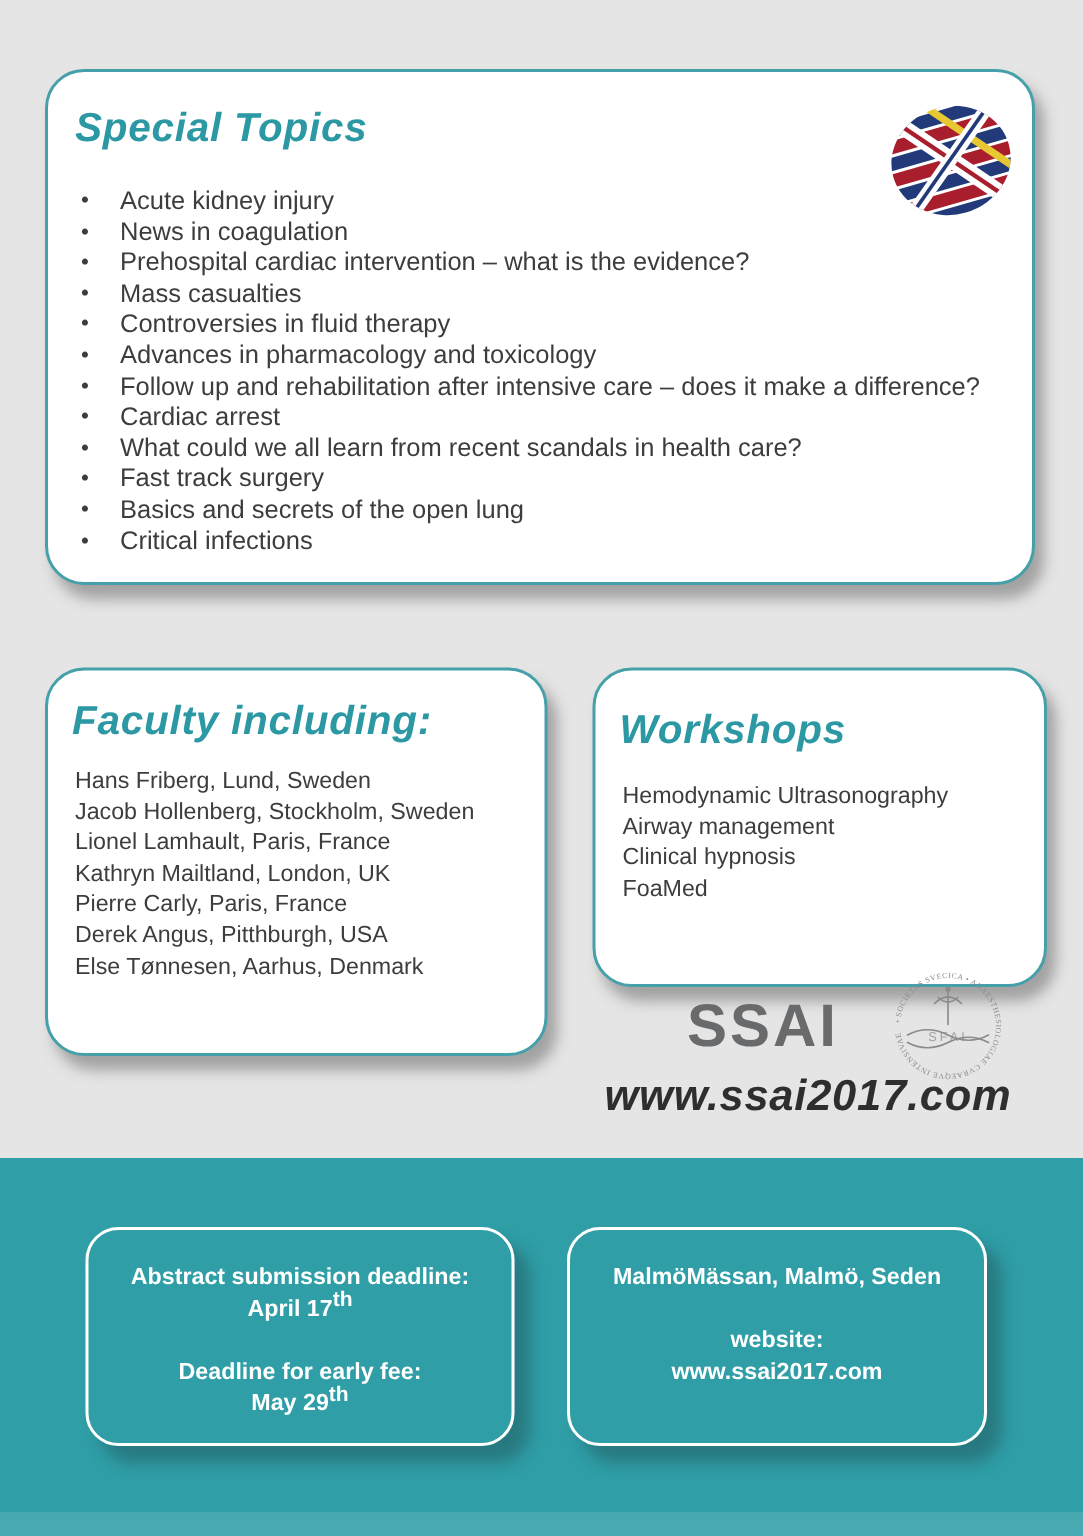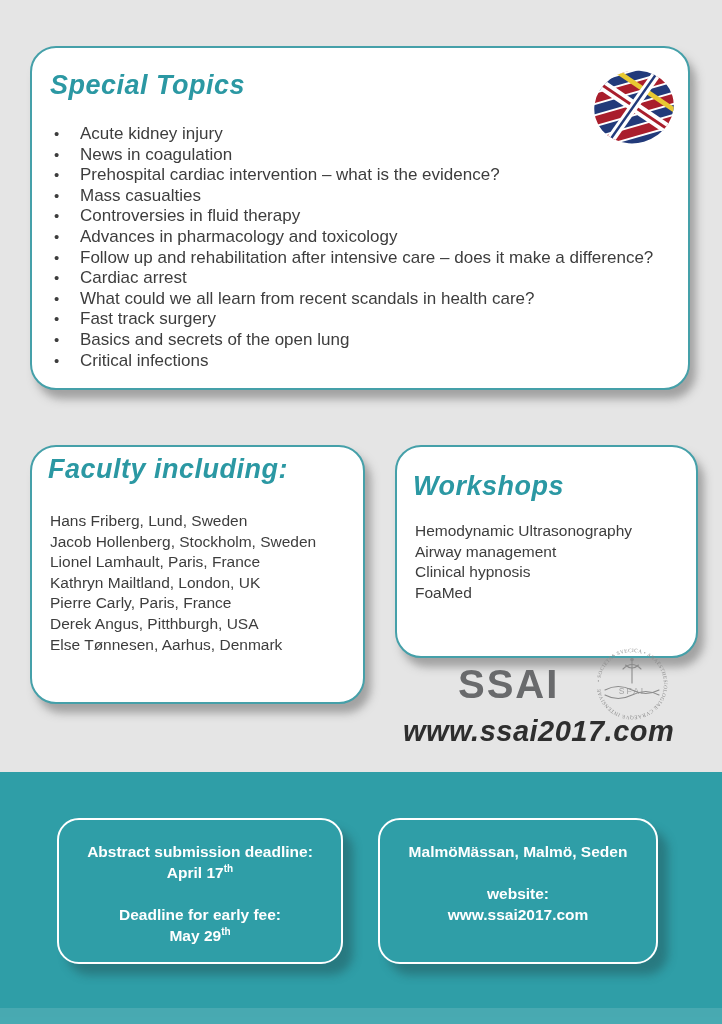--- a/index.html
+++ b/index.html
@@ -19,21 +19,21 @@
   .card-title {
     position:absolute; margin:0;
     color:#2b98a3; font-style:italic; font-weight:bold;
     font-size:27px; letter-spacing:0.5px;
   }
   .topics-card    { left:30px;  top:46px;  width:660px; height:344px; }
   .faculty-card   { left:30px;  top:445px; width:335px; height:259px; }
   .workshops-card { left:395px; top:445px; width:303px; height:213px; }
 
   .topics-card .card-title    { left:18px; top:22px; }
-  .faculty-card .card-title   { left:16px; top:7px; }
+  .faculty-card .card-title   { left:16px; top:18px; }
   .workshops-card .card-title { left:16px; top:24px; }
 
   .globe { position:absolute; right:10px; top:18px; width:88px; height:82px; }
 
   ul.topics {
     position:absolute; left:20px; top:76px; right:14px;
     margin:0; padding:0; list-style:none;
   }
   ul.topics li {
     position:relative; padding-left:28px;
@@ -74,21 +74,21 @@
     position:absolute; top:46px; box-sizing:border-box;
     border:2.5px solid #ffffff; border-radius:22px;
     box-shadow:10px 11px 10px rgba(30,55,58,0.35);
     color:#ffffff; font-weight:bold; font-size:15.5px; line-height:21px;
     text-align:center; padding-top:21px;
   }
   .fb-left  { left:57px;  width:286px; height:146px; }
   .fb-right { left:378px; width:280px; height:146px; }
   .footer-box p { margin:0; }
   .footer-box p.spacer { height:21px; }
-  .footer-box sup { font-size:10px; vertical-align:super; line-height:0; }
+  .footer-box sup { font-size:14px; vertical-align:super; line-height:0; }
 
   
   .seal text, .seal textPath { fill:#8b8b8b; }
 </style>
 </head>
 <body>
 
 <div class="page">
 
   <section class="card topics-card">

